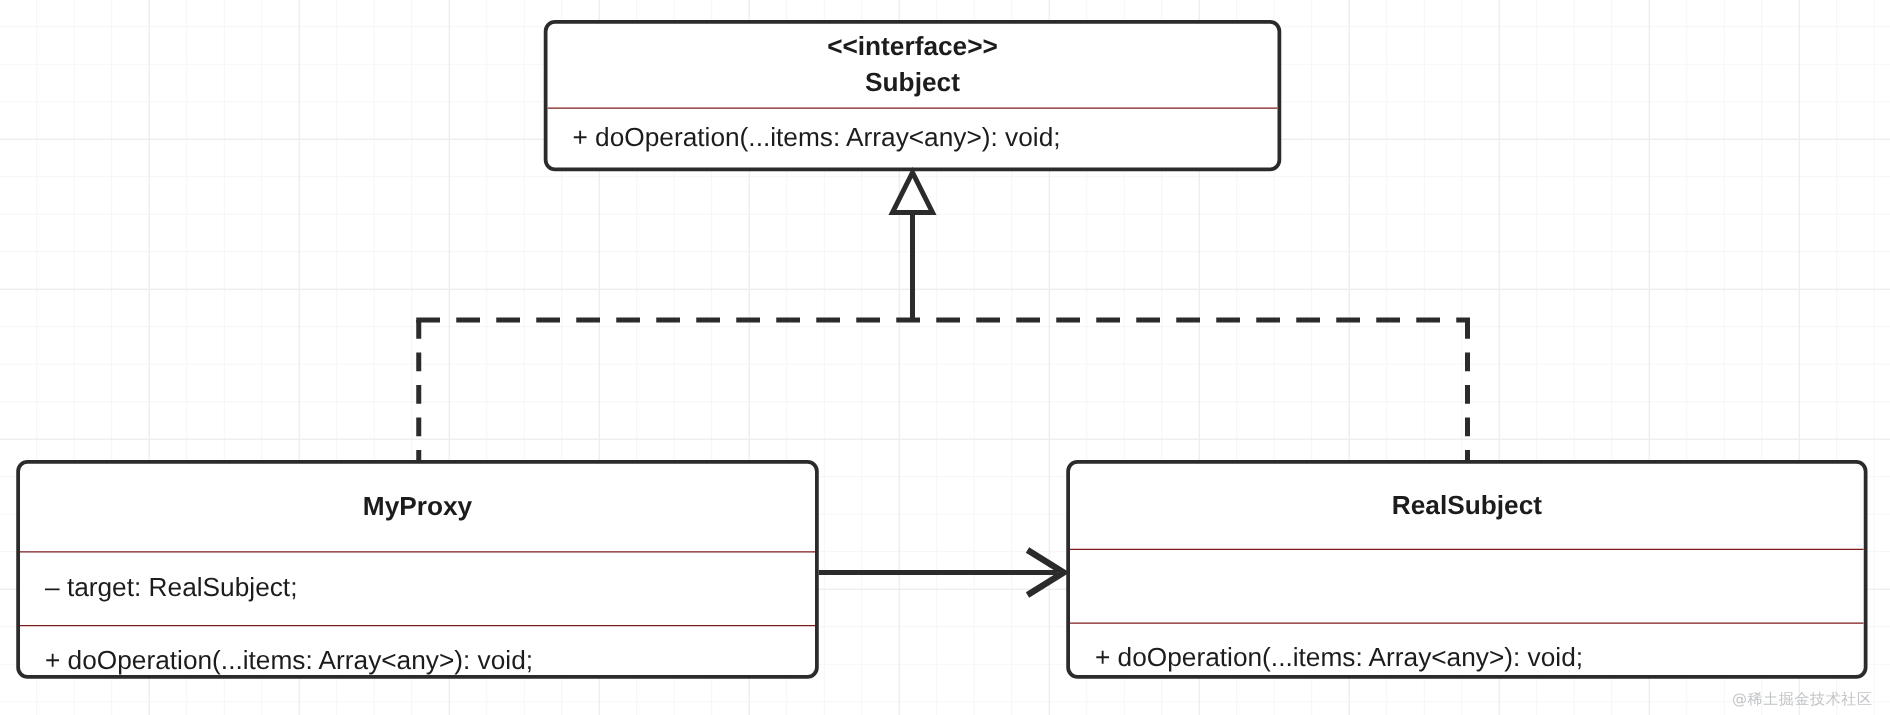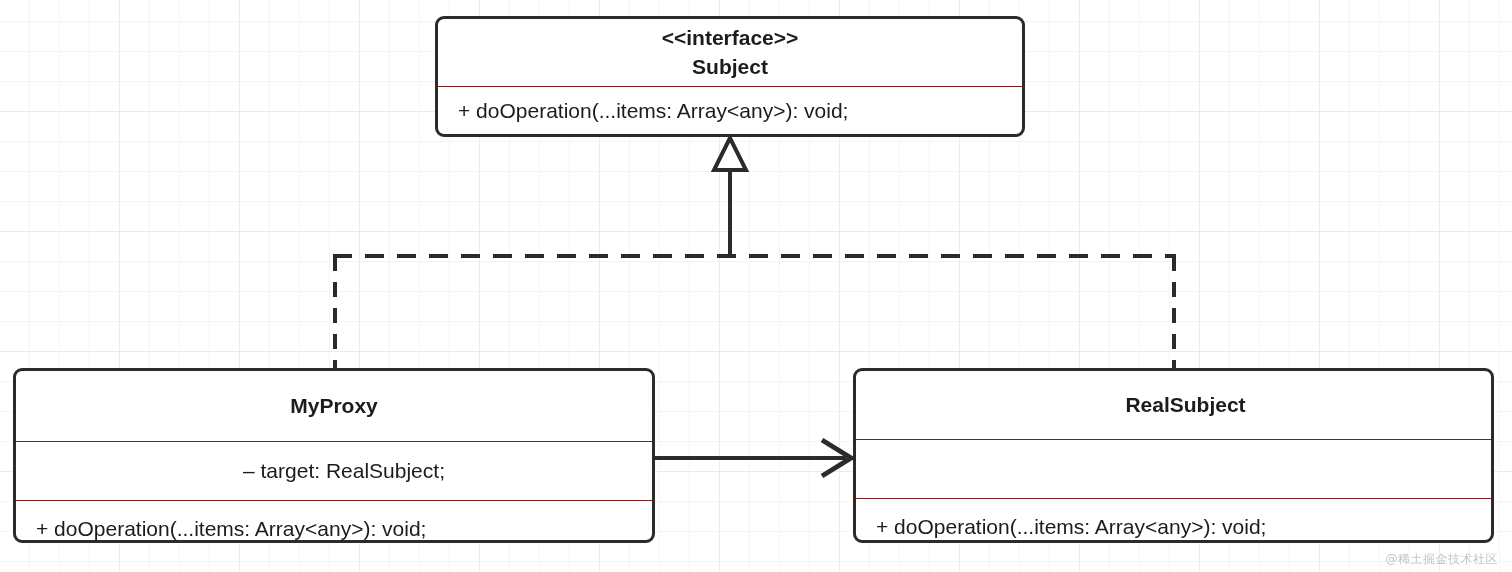--- a/index.html
+++ b/index.html
@@ -105,30 +105,30 @@
     </div>
     <div class="compartment divided" style="height:48px;">
       <div class="member">+ doOperation(...items: Array&lt;any&gt;): void;</div>
     </div>
   </div>
 
   <div class="uml-box" style="left:13px; top:368px; width:642px; height:175px;">
     <div class="compartment header" style="height:70px;">
       <div class="cls-name">MyProxy</div>
     </div>
-    <div class="compartment divided" style="height:59px;justify-content:center;">
+    <div class="compartment divided" style="height:59px;">
       <div class="member">– target: RealSubject;</div>
     </div>
     <div class="compartment divided" style="height:56px;">
       <div class="member">+ doOperation(...items: Array&lt;any&gt;): void;</div>
     </div>
   </div>
 
   <div class="uml-box" style="left:853px; top:368px; width:641px; height:175px;">
-    <div class="compartment header" style="height:68px;margin-left:12px;">
+    <div class="compartment header" style="height:68px;">
       <div class="cls-name">RealSubject</div>
     </div>
     <div class="compartment divided" style="height:59px;">
       <div class="member"></div>
     </div>
     <div class="compartment divided" style="height:56px;">
       <div class="member">+ doOperation(...items: Array&lt;any&gt;): void;</div>
     </div>
   </div>
 

